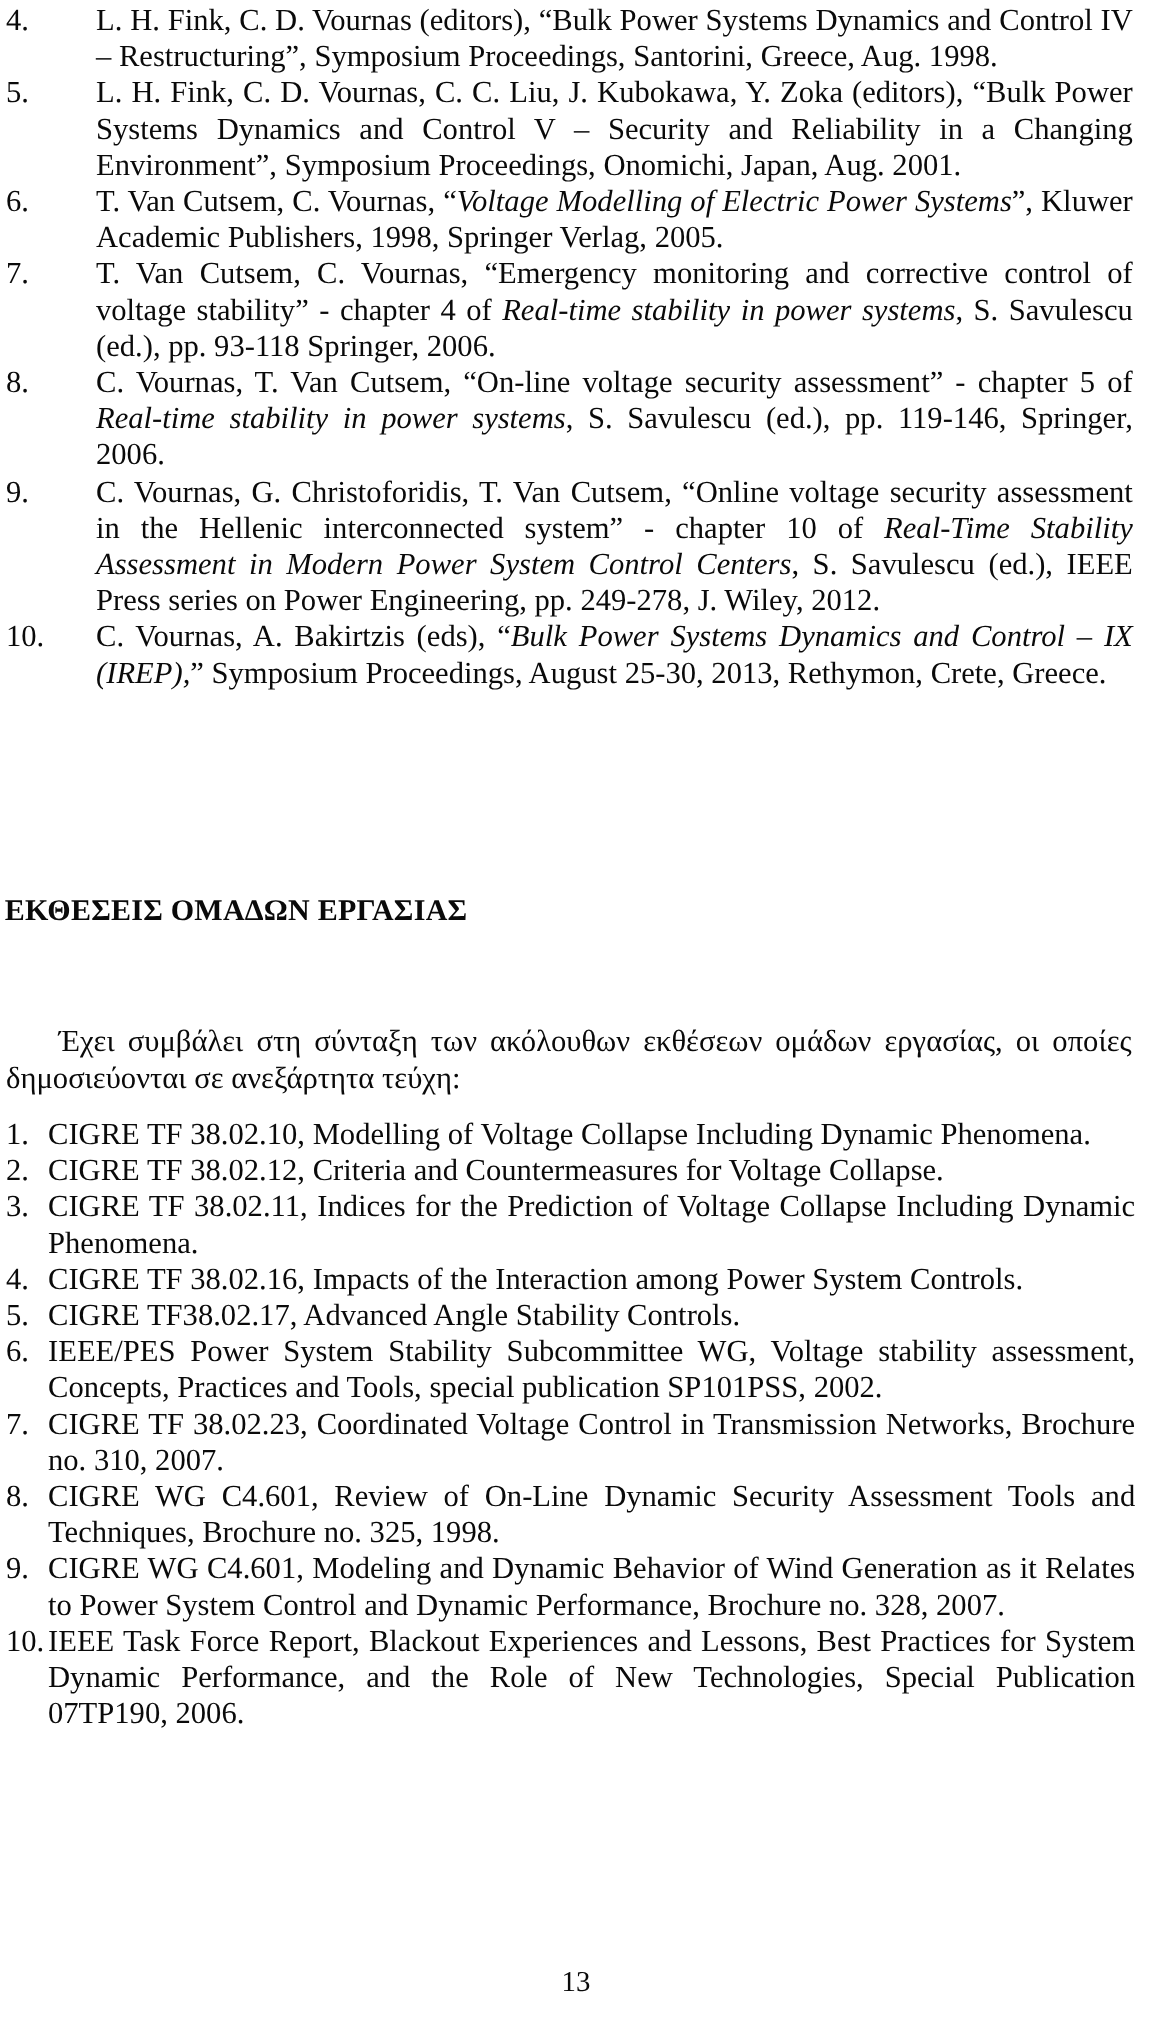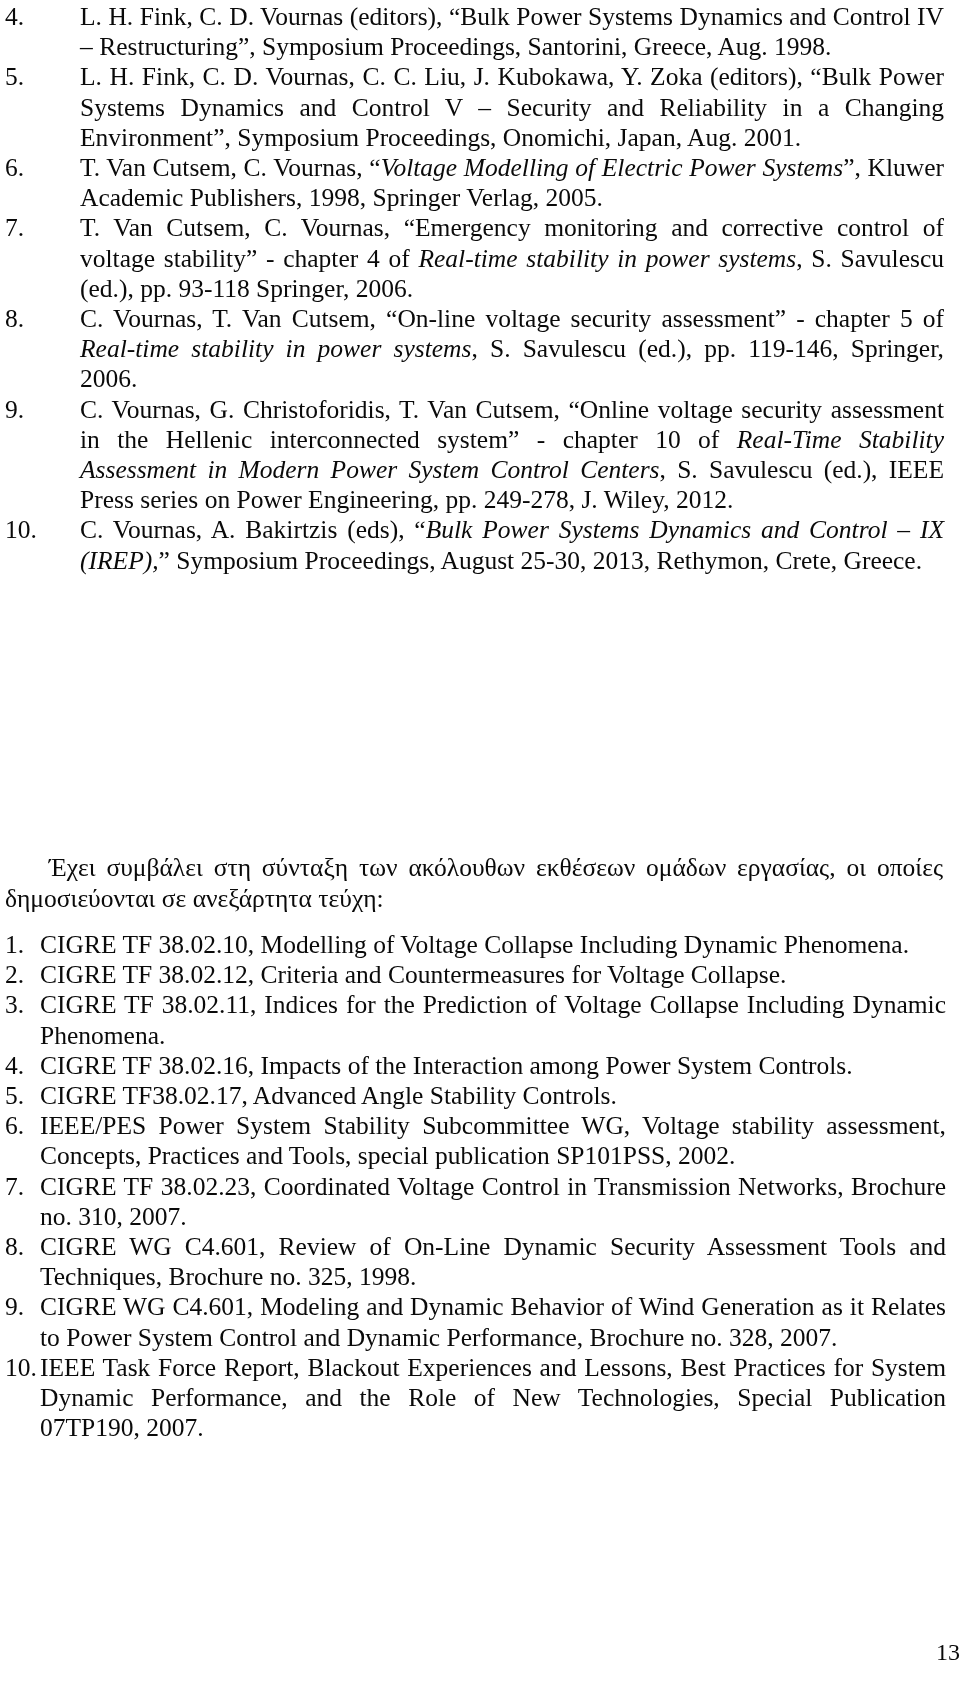--- a/index.html
+++ b/index.html
@@ -103,21 +103,21 @@
     padding-right: 6px;
     font-family: Liberation Serif, serif;
   }
 
   
   .page-number {
     position: absolute;
     left: 0;
     top: 1638px;
     width: 960px;
-    text-align: right;
+    text-align: center;
     font-size: 24px;
     line-height: 28px;
   }
 
   i, .it { font-style: italic; }
 </style>
 </head>
 <body>
 
 <div class="page">
@@ -154,20 +154,21 @@
       <div class="ref-body"><span>C. Vournas, G. Christoforidis, T. Van Cutsem, “Online voltage security assessment in the Hellenic interconnected system” - chapter 10 of </span><i>Real-Time Stability Assessment in Modern Power System Control Centers</i><span>, S. Savulescu (ed.), IEEE Press series on Power Engineering, pp. 249-278, J. Wiley, 2012.</span></div>
     </div>
 
     <div class="ref-item">
       <div class="ref-num">10.</div>
       <div class="ref-body"><span>C. Vournas, A. Bakirtzis (eds), “</span><i>Bulk Power Systems Dynamics and Control – IX (IREP),</i><span>” Symposium Proceedings, August 25-30, 2013, Rethymon, Crete, Greece.</span></div>
     </div>
 
   </div>
 
+  <div class="section-heading">ΕΚΘΕΣΕΙΣ ΟΜΑΔΩΝ ΕΡΓΑΣΙΑΣ</div>
 
   <div class="greek-para">Έχει συμβάλει στη σύνταξη των ακόλουθων εκθέσεων ομάδων εργασίας, οι οποίες δημοσιεύονται σε ανεξάρτητα τεύχη:</div>
 
   <div class="wg-list">
 
     <div class="wg-item">
       <div class="wg-num">1.</div>
       <div class="wg-body">CIGRE TF 38.02.10, Modelling of Voltage Collapse Including Dynamic Phenomena.</div>
     </div>
 
@@ -206,20 +207,20 @@
       <div class="wg-body">CIGRE WG C4.601, Review of On-Line Dynamic Security Assessment Tools and Techniques, Brochure no. 325, 1998.</div>
     </div>
 
     <div class="wg-item">
       <div class="wg-num">9.</div>
       <div class="wg-body">CIGRE WG C4.601, Modeling and Dynamic Behavior of Wind Generation as it Relates to Power System Control and Dynamic Performance, Brochure no. 328, 2007.</div>
     </div>
 
     <div class="wg-item">
       <div class="wg-num">10.</div>
-      <div class="wg-body">IEEE Task Force Report, Blackout Experiences and Lessons, Best Practices for System Dynamic Performance, and the Role of New Technologies, Special Publication 07TP190, 2007.</div>
+      <div class="wg-body">IEEE Task Force Report, Blackout Experiences and Lessons, Best Practices for System Dynamic Performance, and the Role of New Technologies, Special Publication 07TP190, 2006.</div>
     </div>
 
   </div>
 
   <div class="page-number">13</div>
 
 </div>
 
 </body></html>

